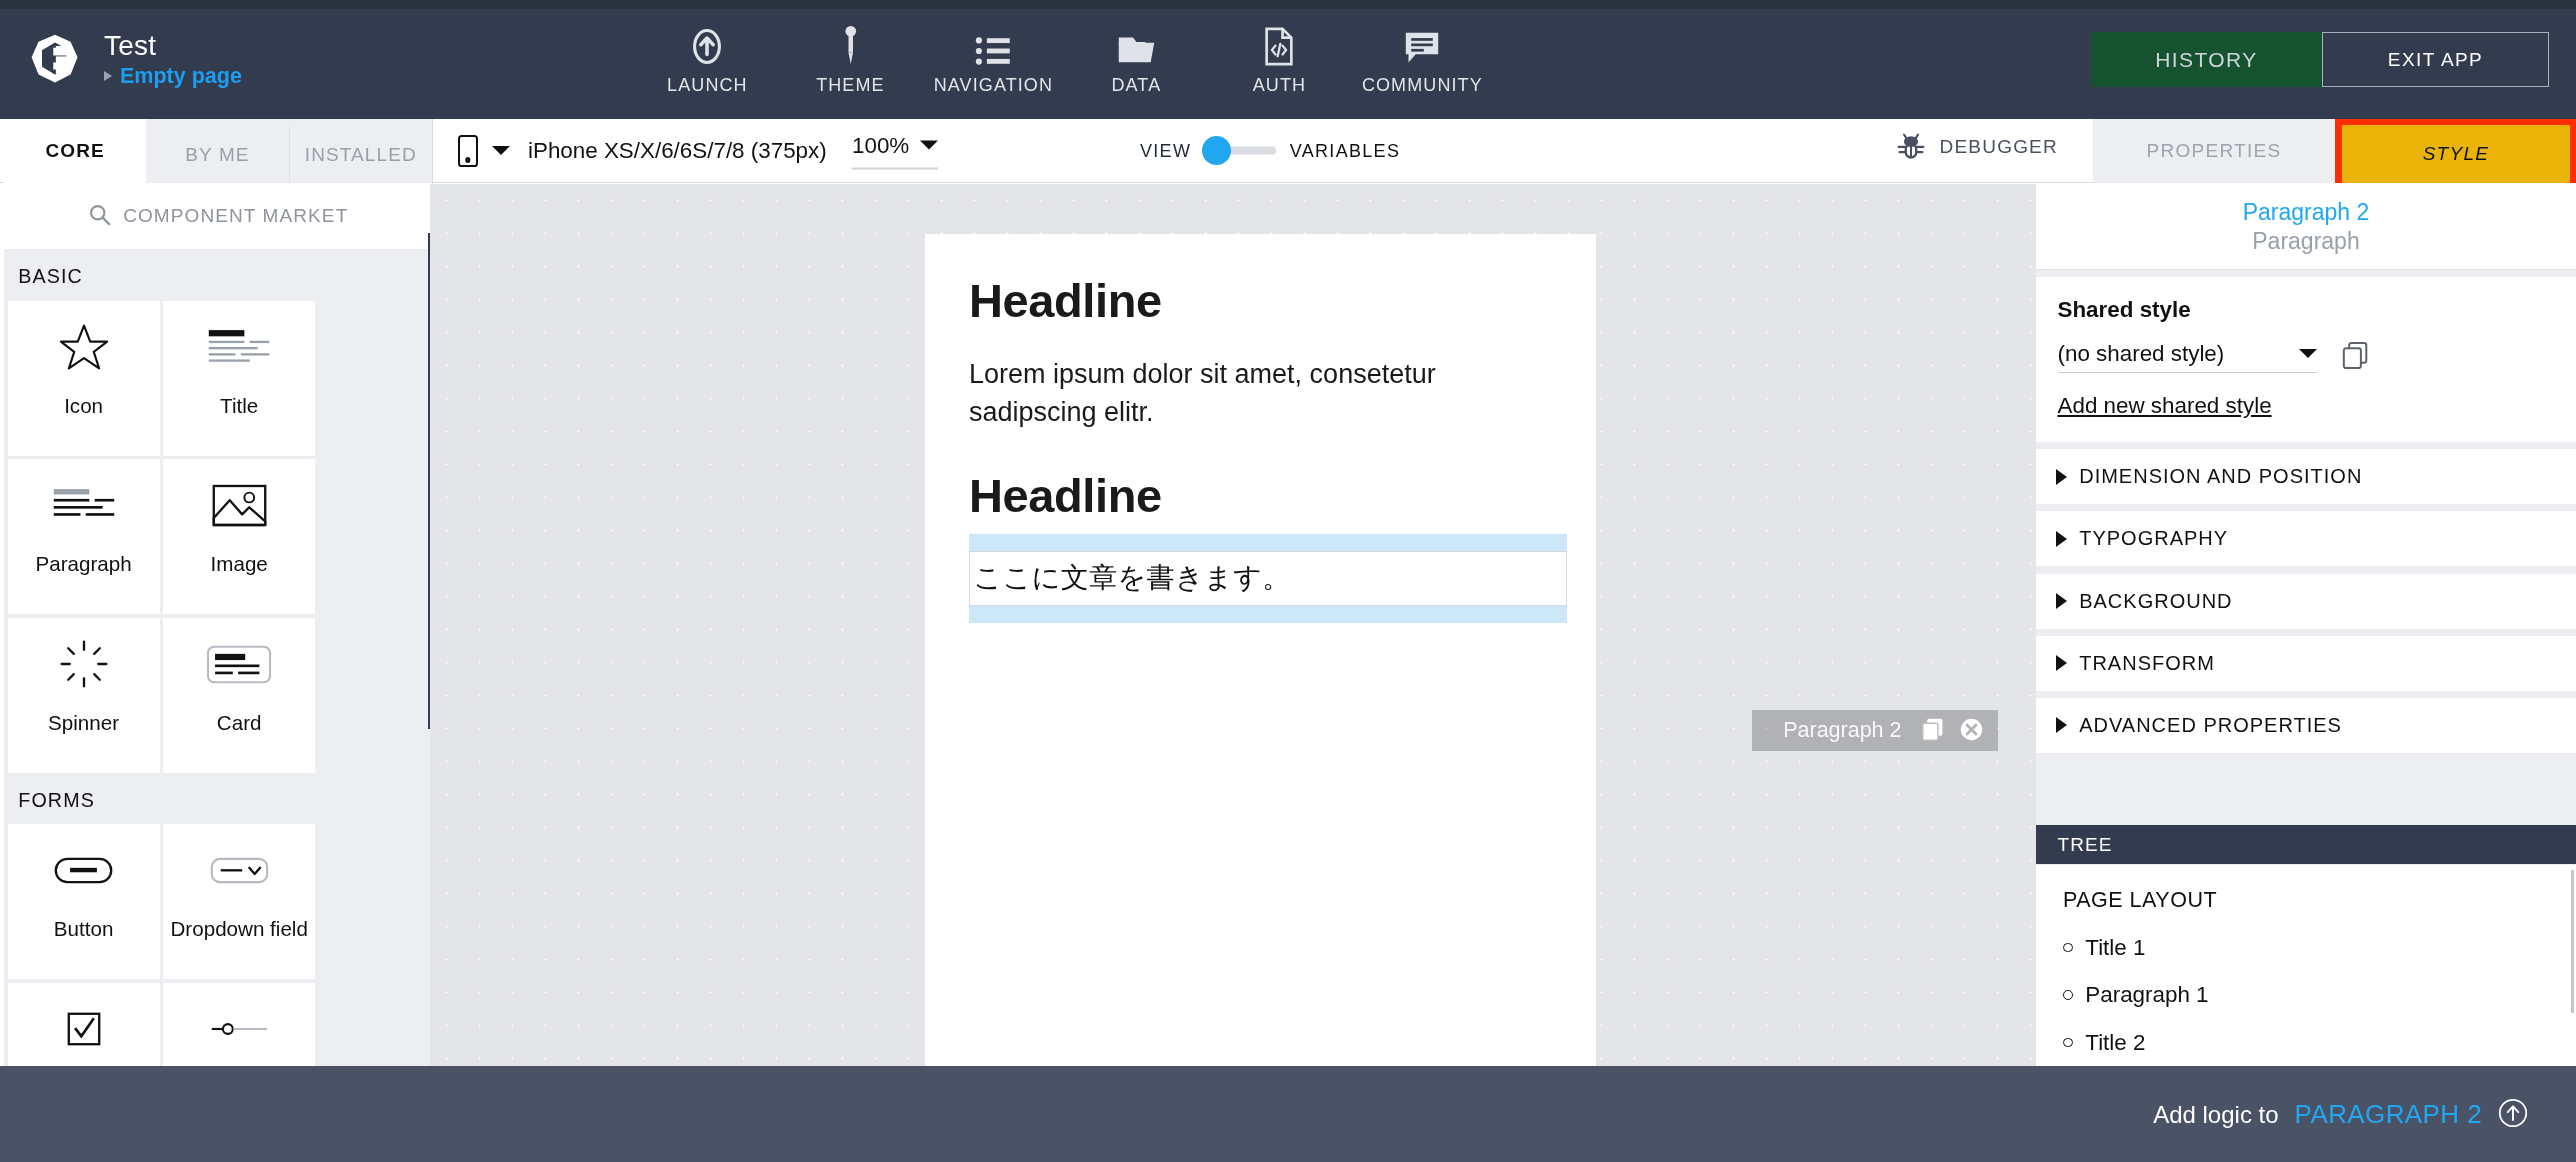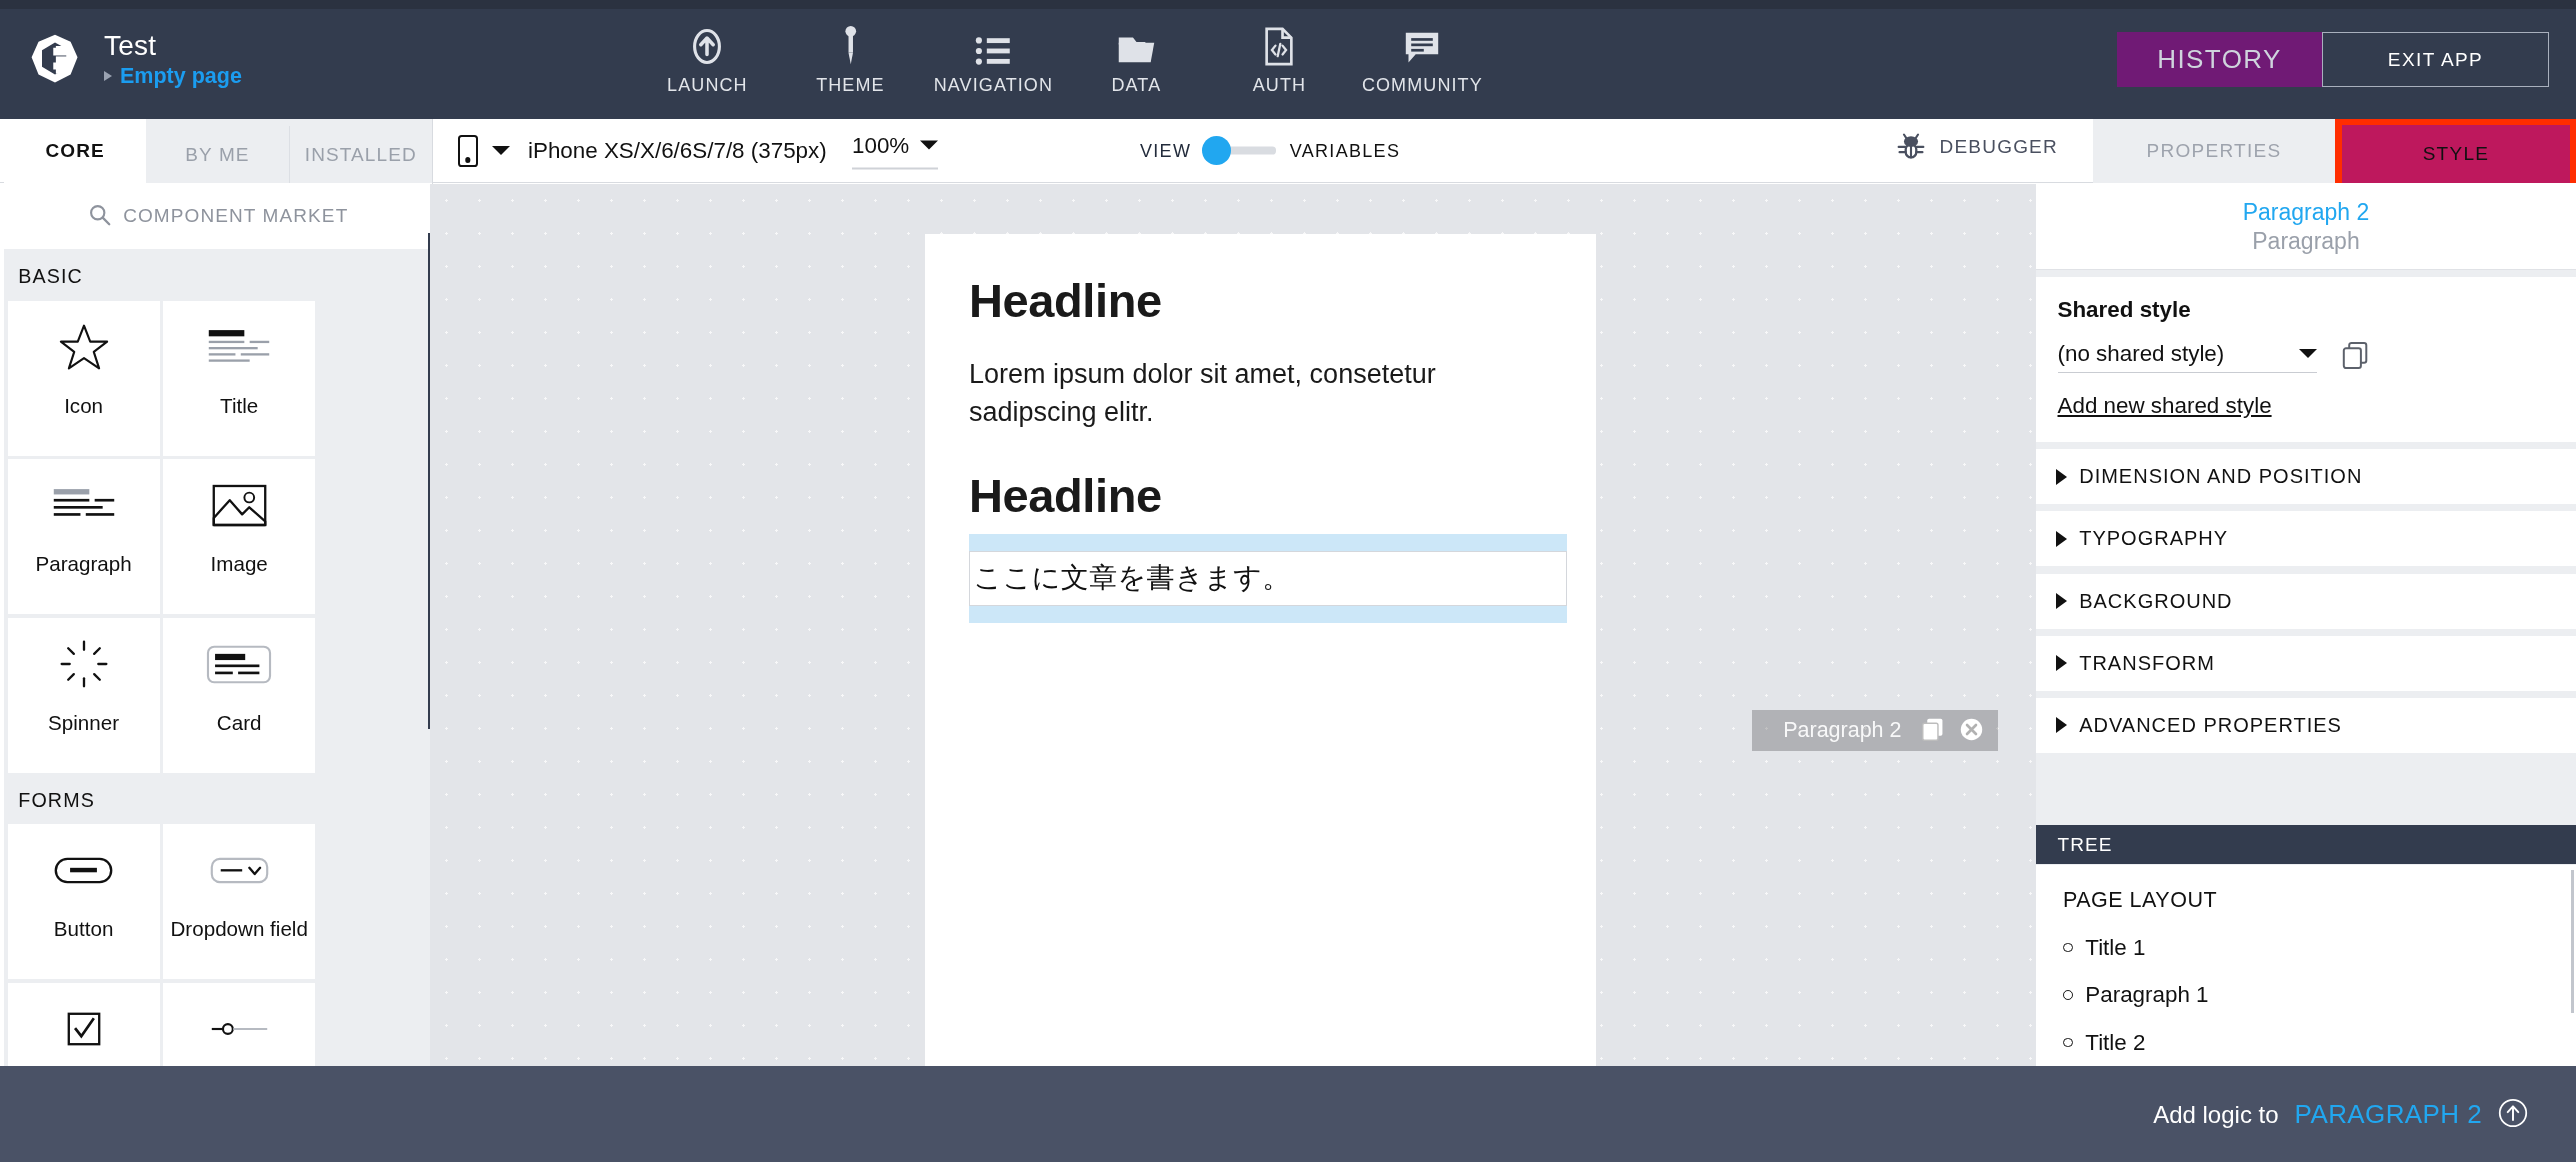--- a/index.html
+++ b/index.html
@@ -39,23 +39,23 @@
     width: 143px; height: 98px; cursor: pointer;
   }
   .nav-ico { height: 43px; display: flex; align-items: flex-end; margin-bottom: 9px; }
   .nav-label { color: #e2e5ea; font-size: 18px; letter-spacing: 1.1px; }
 
   .topbar-right {
     position: absolute; right: 27px; top: 32px;
     display: flex; align-items: stretch;
   }
   .btn-history {
-    width: 205px; height: 55px; background: #701a75; color: #cfd4dd;
+    width: 231px; height: 55px; background: #14532d; color: #cfd4dd;
     display: flex; align-items: center; justify-content: center;
-    font-size: 26px; letter-spacing: 1.4px; cursor: pointer;
+    font-size: 21px; letter-spacing: 1.4px; cursor: pointer;
   }
   .btn-exit {
     width: 227px; height: 55px; background: transparent; color: #ffffff;
     border: 1.8px solid #a9b0bd;
     display: flex; align-items: center; justify-content: center;
     font-size: 19px; letter-spacing: 1.4px; cursor: pointer;
   }
 
   
   .toolbar {
@@ -103,23 +103,23 @@
   .tab-props {
     position: absolute; left: 2093px; top: 0; width: 242px; height: 64px;
     background: #eceef1; color: #9ea3ad; font-size: 19px; letter-spacing: 1.3px;
     display: flex; align-items: center; justify-content: center; cursor: pointer;
   }
   .tab-style-wrap {
     position: absolute; left: 2335px; top: 0; width: 242px; height: 70px;
     background: #ff2d00; padding: 6.3px 7.2px 6.3px 7.2px;
   }
   .tab-style {
-    width: 100%; height: 100%; background: #be185d; color: #111;
+    width: 100%; height: 100%; background: #eab308; color: #111;
     font-size: 19px; letter-spacing: 1.3px;
-    display: flex; align-items: center; justify-content: center; cursor: pointer;
+    display: flex; align-items: center; justify-content: center; cursor: pointer; font-style: italic;
   }
 
   
   .left {
     position: absolute; left: 4px; top: 119px; width: 429px; bottom: 97px;
     background: #eceef1; border-right: 0.9px solid #d8dbe0; overflow: hidden;
   }
   .lp-tabs { display: flex; height: 64px; align-items: flex-end; }
   .lp-tab {
     flex: 1; height: 57px; display: flex; align-items: center; justify-content: center;

